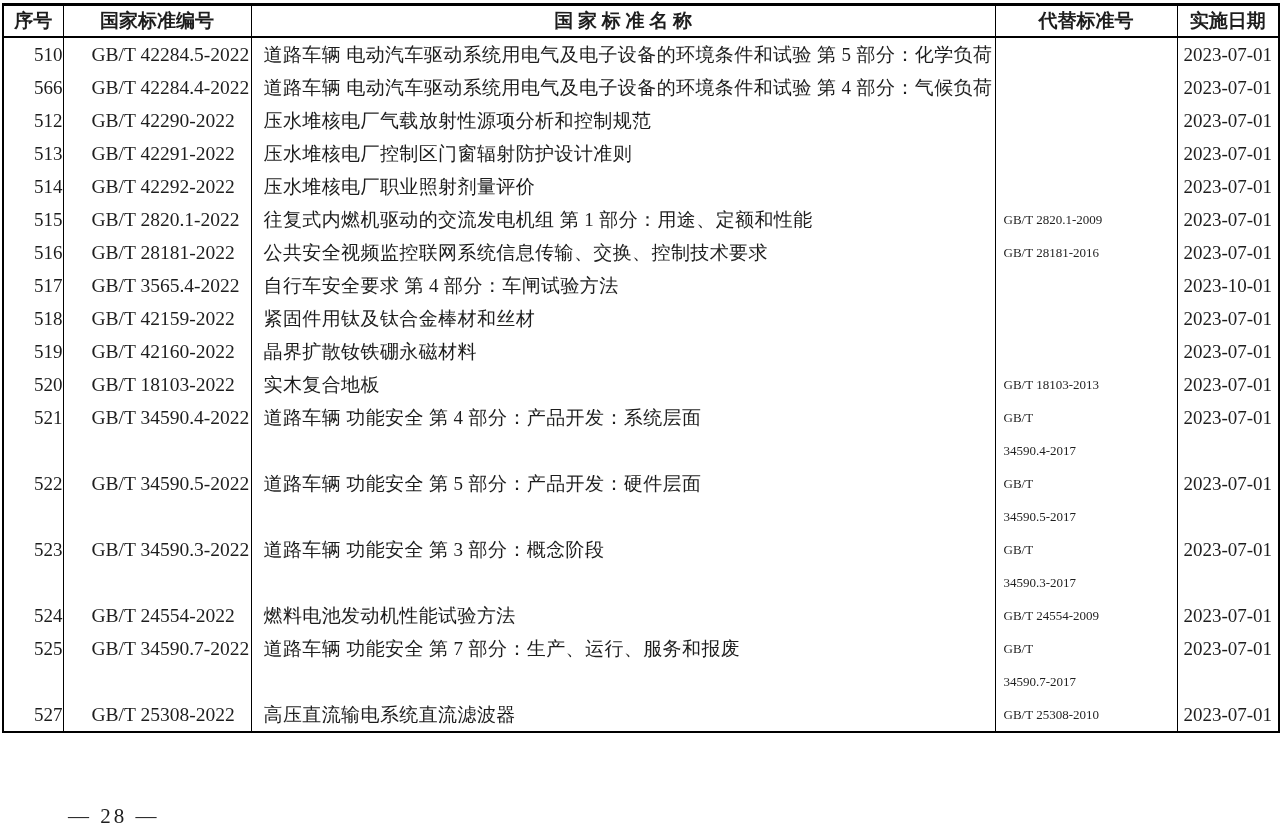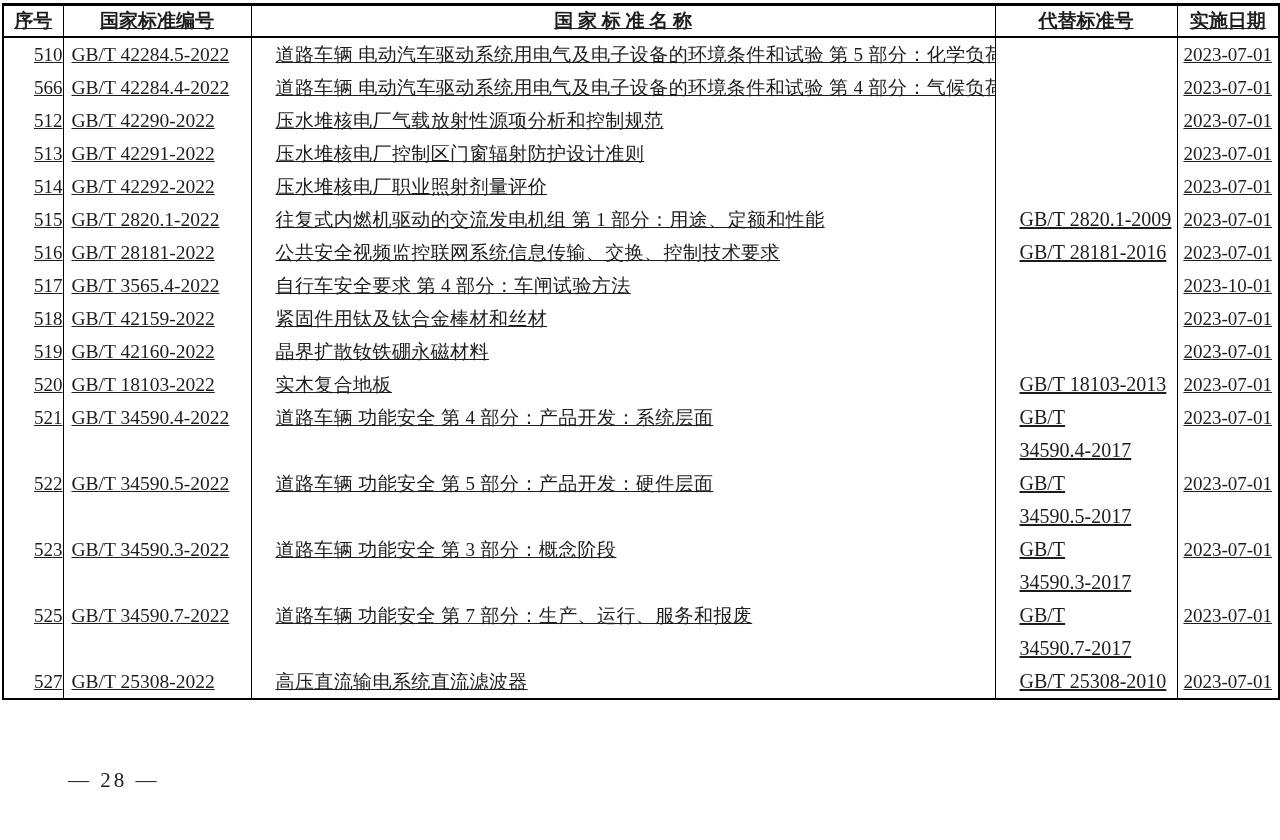--- a/index.html
+++ b/index.html
@@ -17,21 +17,20 @@
   }
   table.std-table {
     border-collapse: collapse;
     table-layout: fixed;
     width: 1276px;
     margin: 3px 0 0 2px;
     border-top: 3px solid #000;
     border-left: 2px solid #000;
     border-right: 2px solid #000;
     border-bottom: 2px solid #000;
-    text-decoration: underline;
   }
   th, td {
     padding: 0;
     border-left: 1.5px solid #000;
     overflow: hidden;
   }
   th:first-child, td:first-child { border-left: none; }
   thead th {
     border-bottom: 2.5px solid #000;
     height: 32px;
@@ -41,28 +40,28 @@
     vertical-align: middle;
     white-space: nowrap;
   }
   tbody td {
     height: 33px;
     line-height: 33px;
     font-size: 19px;
     vertical-align: top;
   }
   .col-seq  { text-align: right; }
-  .col-code { padding-left: 8px; white-space: nowrap; font-size: 19.5px; }
-  .col-name { padding-left: 24px;  white-space: nowrap; letter-spacing: 0.4px; }
-  .col-replaced { padding-left: 24px; white-space: pre-line; font-size: 20px; }
+  .col-code { padding-left: 28px; white-space: nowrap; font-size: 19.5px; }
+  .col-name { padding-left: 12px;  white-space: nowrap; letter-spacing: 0.4px; }
+  .col-replaced { padding-left: 8px; white-space: pre-line; font-size: 13px; }
   .col-date { text-align: center; white-space: nowrap; }
   .footer {
     position: absolute;
     left: 68px;
-    top: 768px;
+    top: 804px;
     font-size: 21px;
     letter-spacing: 3px;
     color: #1d1d1d;
   }
 </style>
 </head>
 <body>
 
 <div class="page">
 
@@ -179,20 +178,27 @@
         </tr>
         <tr>
           <td class="col-seq">523</td>
           <td class="col-code">GB/T 34590.3-2022</td>
           <td class="col-name">道路车辆 功能安全 第 3 部分：概念阶段</td>
           <td class="col-replaced">GB/T
 34590.3-2017</td>
           <td class="col-date">2023-07-01</td>
         </tr>
         <tr>
+          <td class="col-seq">524</td>
+          <td class="col-code">GB/T 24554-2022</td>
+          <td class="col-name">燃料电池发动机性能试验方法</td>
+          <td class="col-replaced">GB/T 24554-2009</td>
+          <td class="col-date">2023-07-01</td>
+        </tr>
+        <tr>
           <td class="col-seq">525</td>
           <td class="col-code">GB/T 34590.7-2022</td>
           <td class="col-name">道路车辆 功能安全 第 7 部分：生产、运行、服务和报废</td>
           <td class="col-replaced">GB/T
 34590.7-2017</td>
           <td class="col-date">2023-07-01</td>
         </tr>
         <tr>
           <td class="col-seq">527</td>
           <td class="col-code">GB/T 25308-2022</td>

